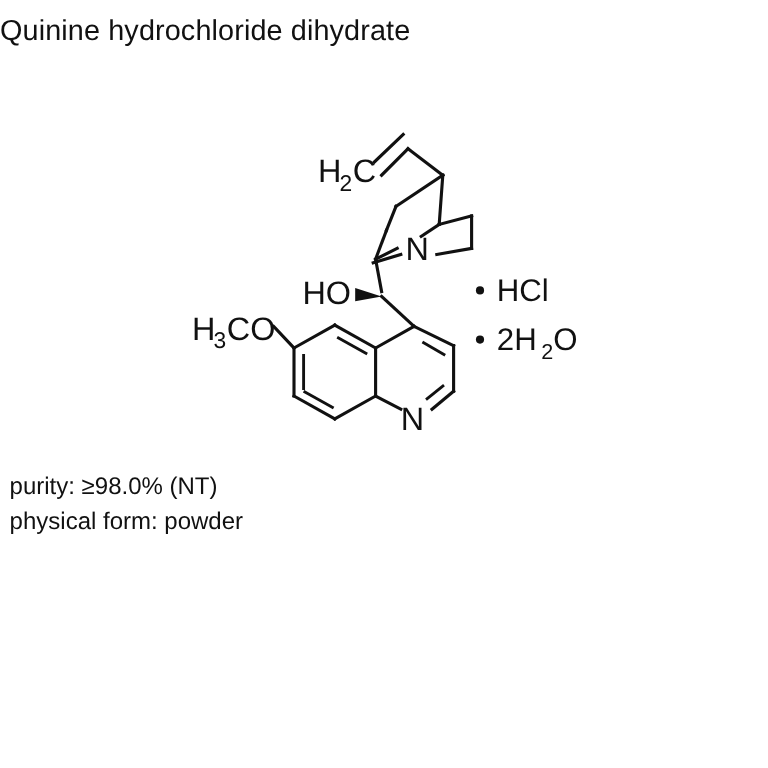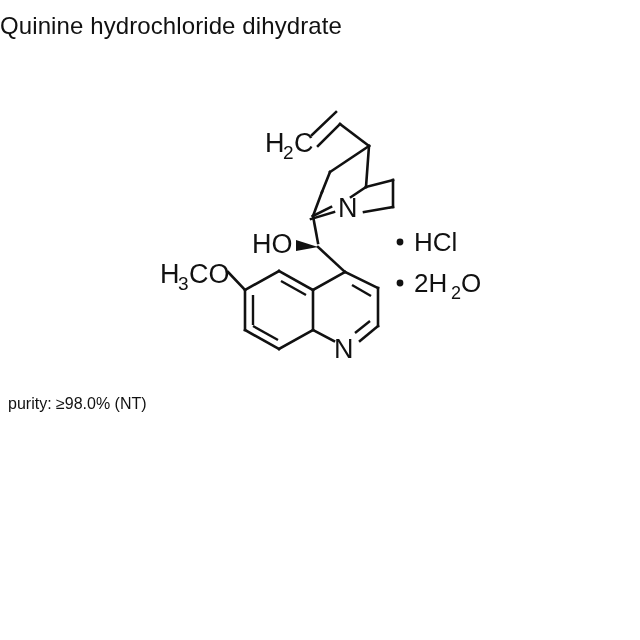--- a/index.html
+++ b/index.html
@@ -40,21 +40,21 @@
     left: 0;
     top: 0;
     width: 640px;
     height: 640px;
     pointer-events: none;
   }
   .props {
     position: absolute;
     left: 8px;
     top: 392px;
-    font-size: 16px;
+    font-size: 20px;
     line-height: 1.45;
     color: #111111;
   }
   .props div { white-space: nowrap; }
 
   
   .bond {
     stroke: #111111;
     stroke-width: 2.6;
     fill: none;
@@ -181,15 +181,16 @@
         <text class="salt-text" x="414" y="292">2H</text>
         <text class="salt-sub" x="451" y="299">2</text>
         <text class="salt-text" x="461" y="292">O</text>
       </g>
 
     </svg>
   </div>
 
   <div class="props">
     <div>purity: ≥98.0% (NT)</div>
+    <div>physical form: powder</div>
   </div>
 
 </div>
 
 </body></html>

